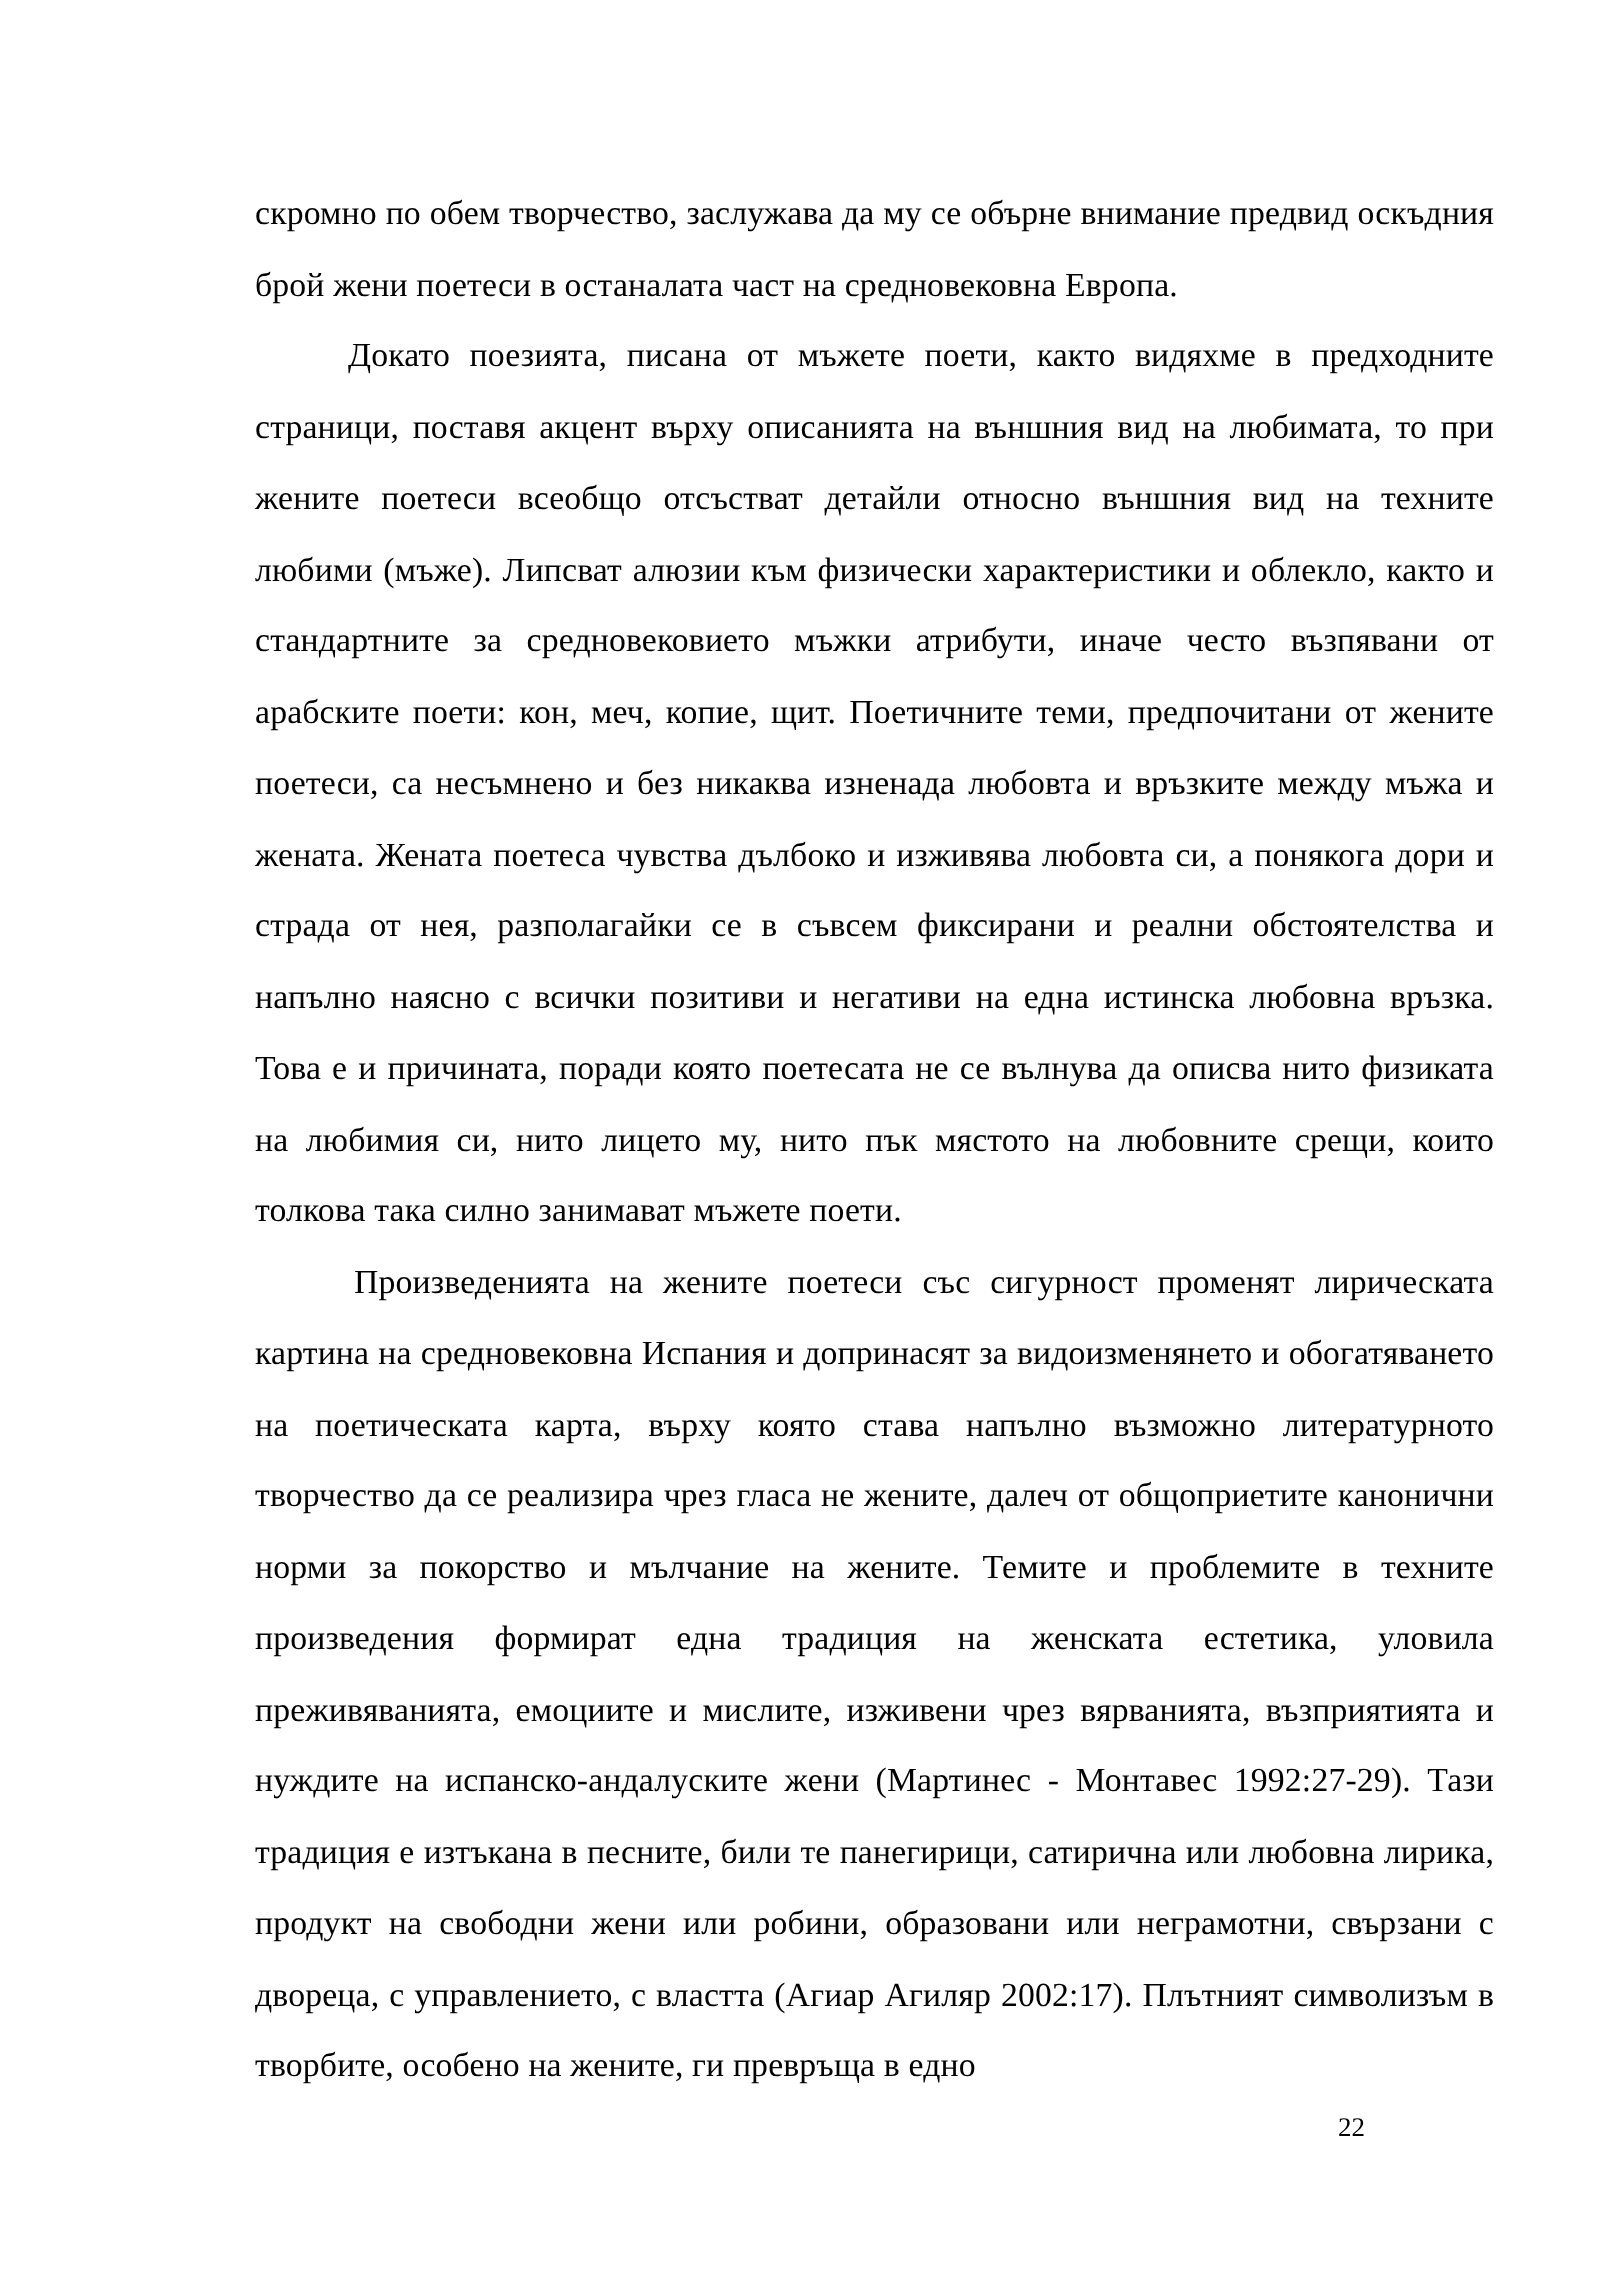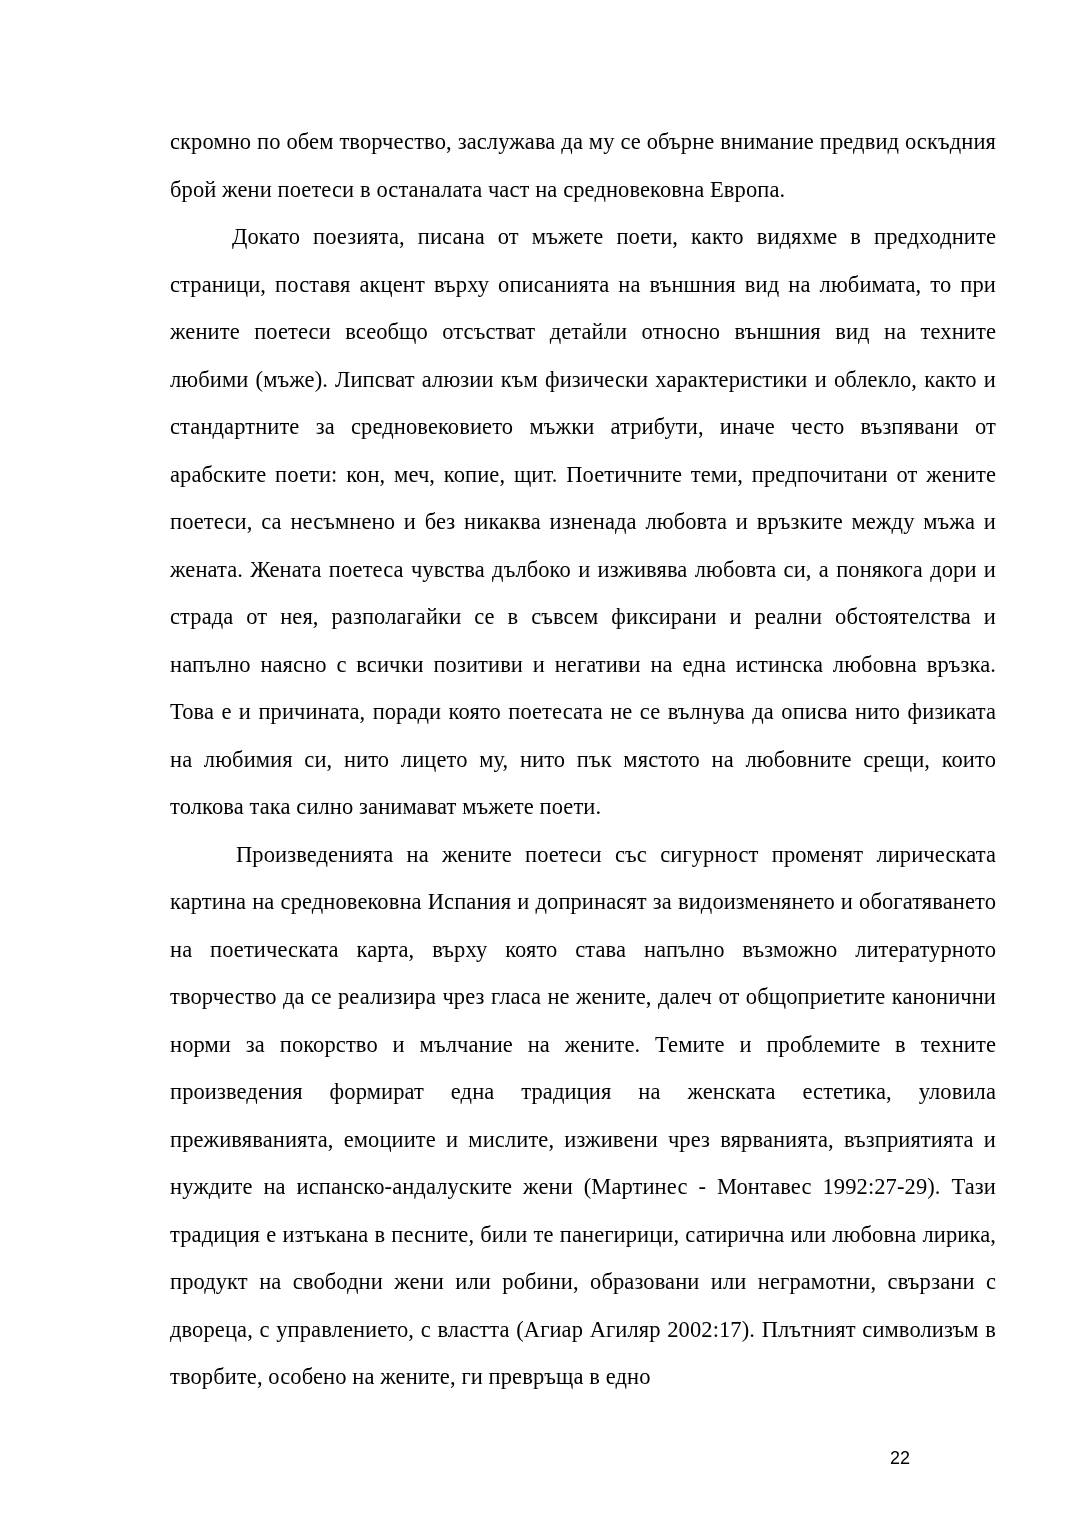--- a/index.html
+++ b/index.html
@@ -36,23 +36,23 @@
   }
   .para.indent {
     text-indent: 62px;
   }
   .para.indent-sm {
     text-indent: 66px;
   }
   .page-number {
     position: absolute;
     right: 126px;
-    top: 1448px;
+    top: 1408px;
     font-size: 18px;
-    font-family: Liberation Sans, sans-serif;
+    font-family: Liberation Serif, serif;
     color: #000000;
     text-align: right;
   }
 </style>
 </head>
 <body>
 
 <div class="page">
 
   <div class="content">

